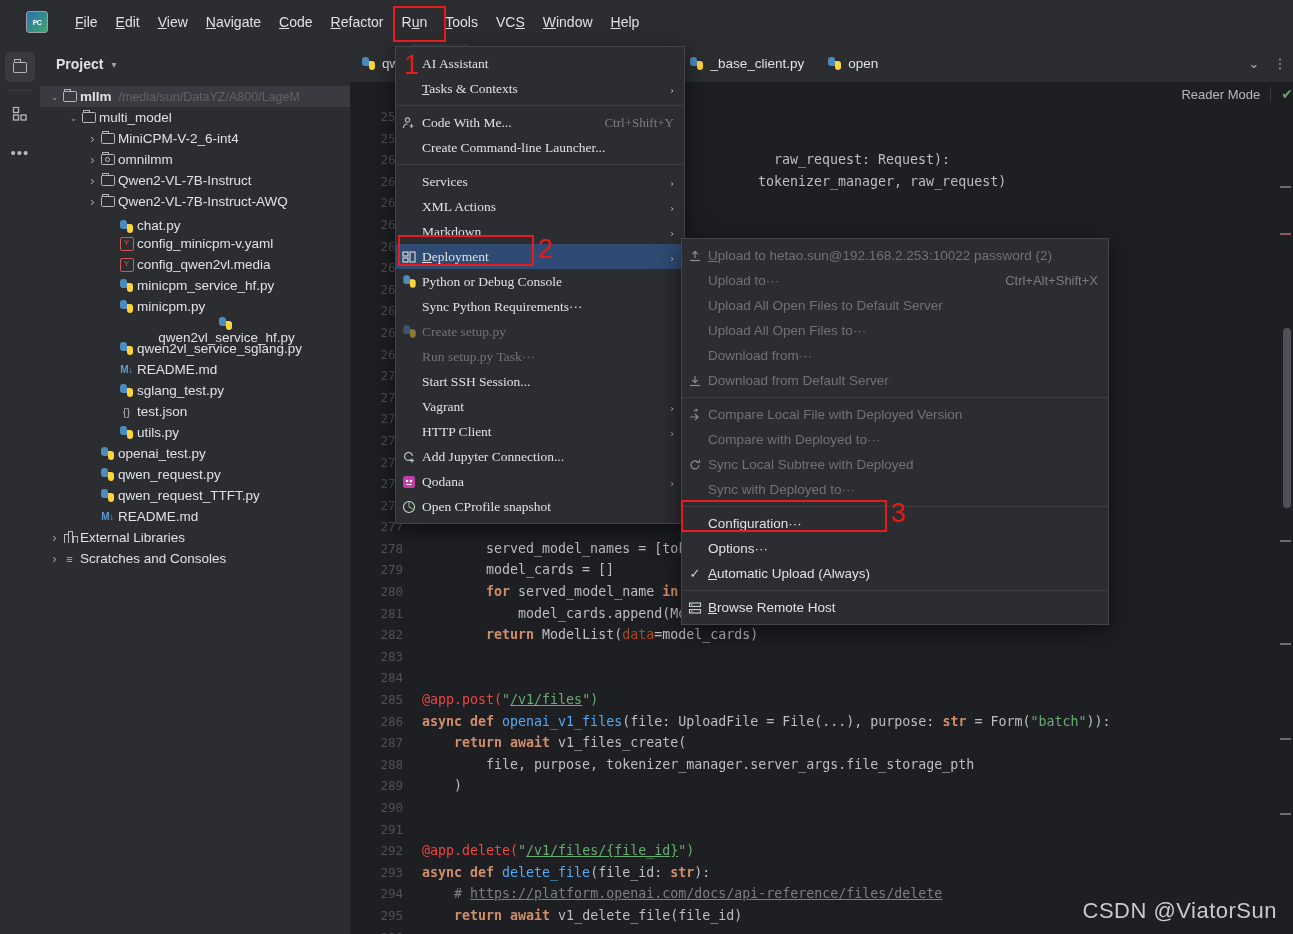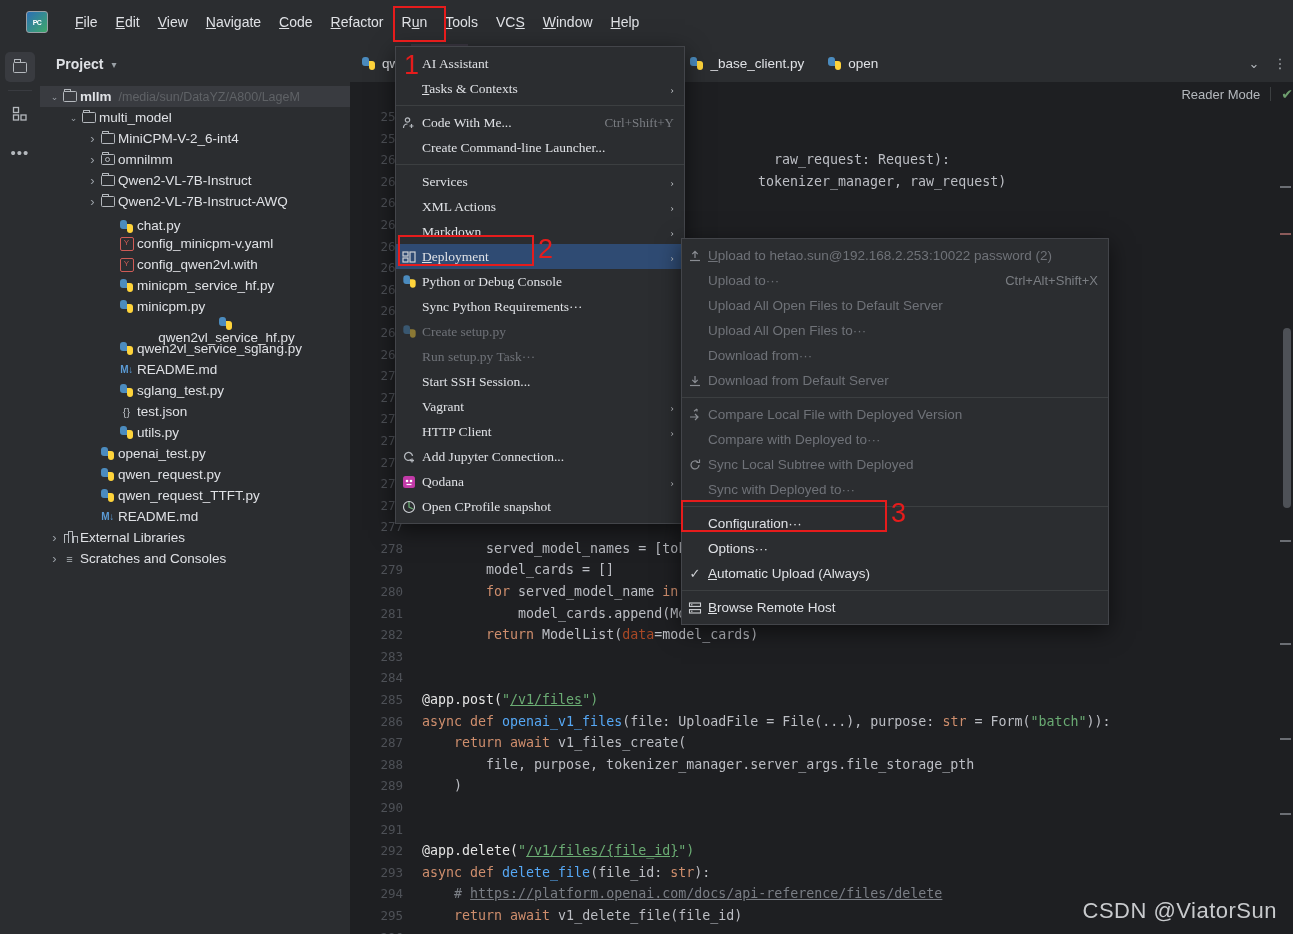--- a/index.html
+++ b/index.html
@@ -158,24 +158,24 @@
   .gline {
     height: 21.6px; line-height: 21.6px; text-align: right; padding-right: 9px;
     font-family: "DejaVu Sans Mono", monospace; font-size: 12.5px; color: #4e5157;
   }
   #code {
     position: absolute; top: 0; left: 62px; width: 881px; height: 828px;
     font-family: "DejaVu Sans Mono", monospace; font-size: 13.3px;
     white-space: pre; color: #bcbec4;
   }
   .cline { height: 21.6px; line-height: 21.6px; padding-left: 10px; }
-  .k  { color: #cf8e6d; }   
+  .k  { color: #cf8e6d; font-weight: bold; }   
   .fn { color: #56a8f5; }   
   .s  { color: #6aab73; }   
-  .dec{ color: #e5e5e5; text-align: center; }   
+  .dec{ color: #ef4444; text-align: center; }   
   .par{ color: #aa4926; }   
   .cm { color: #7a7e85; }   
   .ul { text-decoration: underline; }
   .typ{ color: #bcbec4; }
 
   
   #markerbar {
     position: absolute; top: 62px; right: 0; width: 14px; height: 828px;
     background: #1e1f22;
   }
@@ -326,21 +326,21 @@
         <span class="node-icon">
           <span class="ic-yaml">Y</span>
         </span>
         <span class="node-label">config_minicpm-v.yaml</span>
       </div>
       <div class="tree-row" style="padding-left: 65px;">
         <span class="twisty"></span>
         <span class="node-icon">
           <span class="ic-yaml">Y</span>
         </span>
-        <span class="node-label">config_qwen2vl.with</span>
+        <span class="node-label">config_qwen2vl.media</span>
       </div>
       <div class="tree-row" style="padding-left: 65px;">
         <span class="twisty"></span>
         <span class="node-icon">
           <span class="ic-py">
             <i class="a"></i>
             <i class="b"></i>
           </span>
         </span>
         <span class="node-label">minicpm_service_hf.py</span>

